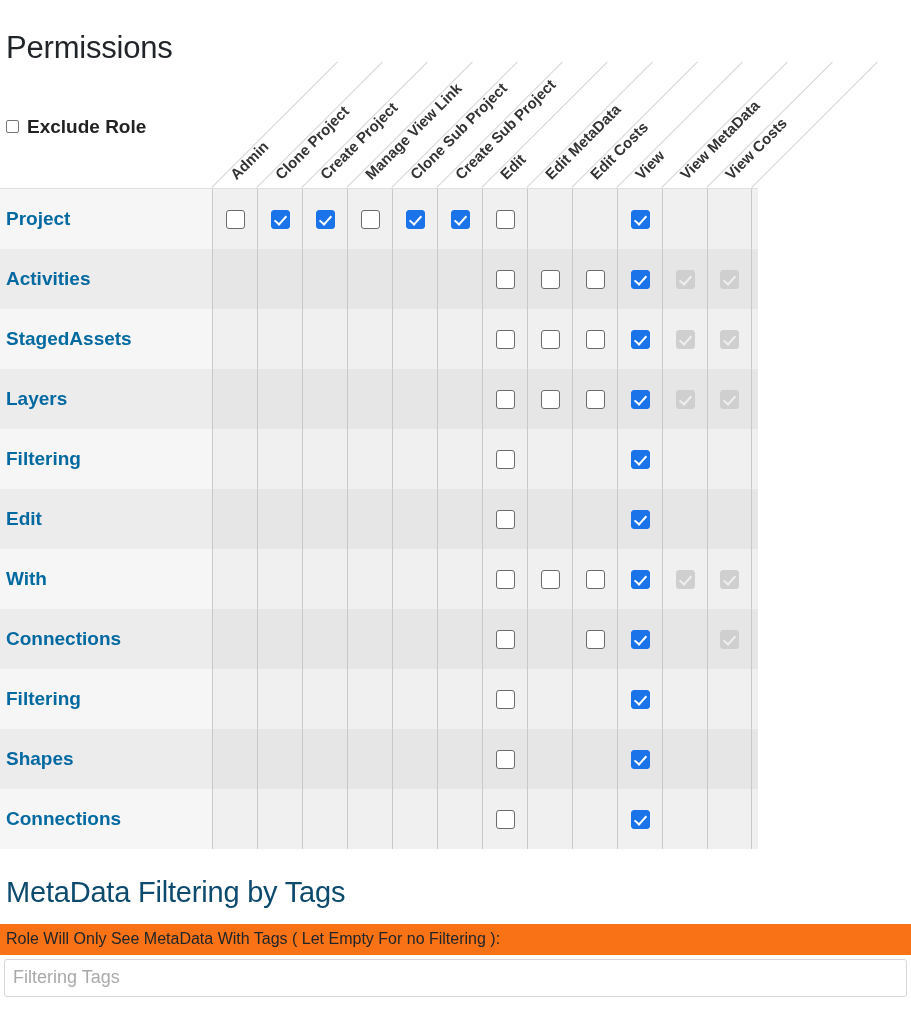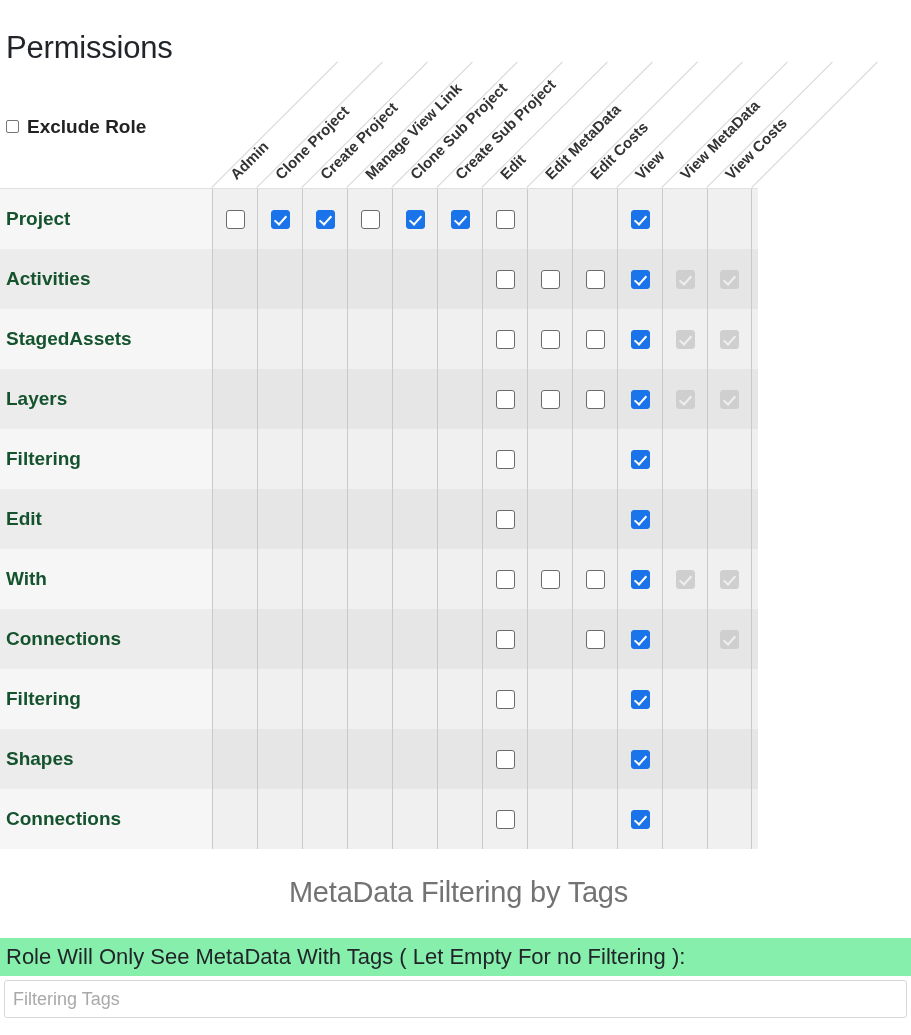--- a/index.html
+++ b/index.html
@@ -114,21 +114,21 @@
   }
 
   .row-label {
     position: absolute;
     left: 6px; top: 0;
     height: 60px;
     display: flex;
     align-items: center;
     font-size: 19px;
     font-weight: 700;
-    color: #14532d;
+    color: #0369a1;
   }
 
   .cell {
     position: absolute;
     top: 0;
     width: 45px;
     height: 60px;
     border-left: 1px solid #c9c9c9;
     display: flex;
     align-items: center;
@@ -171,30 +171,29 @@
   
   .section2 {
     position: absolute;
     left: 0; top: 875px;
     width: 911px;
   }
   .section-title {
     margin: 0 0 0 6px;
     font-size: 29px;
     font-weight: 400;
-    color: #737373;
+    color: #0c4a6e;
     line-height: 1.2;
     letter-spacing: -0.2px;
-    text-align: center;
   }
   .filter-desc {
-    margin-top: 28px;
-    background: #86efac;
+    margin-top: 14px;
+    background: #f97316;
     padding: 5px 6px 6px 6px;
-    font-size: 22px;
+    font-size: 16px;
     color: #212529;
     line-height: 1.25;
   }
   .tags-input {
     display: block;
     width: 903px;
     margin: 4px 4px 0 4px;
     height: 38px;
     padding: 6px 8px;
     font-size: 18px;

